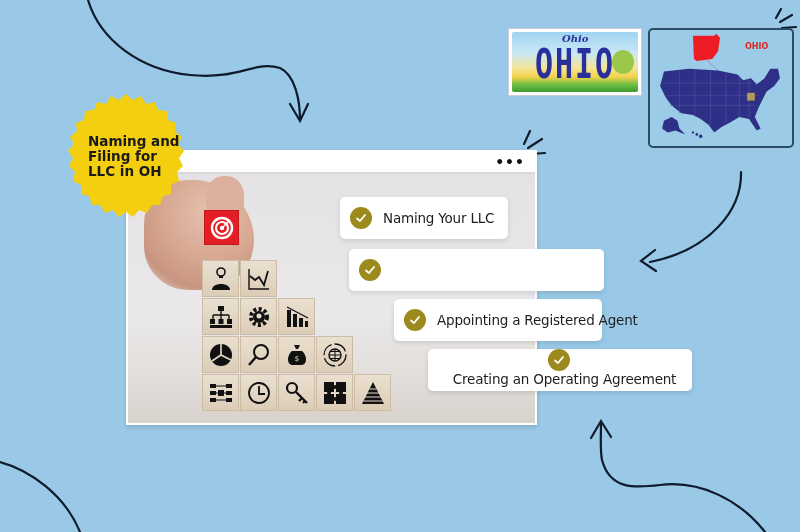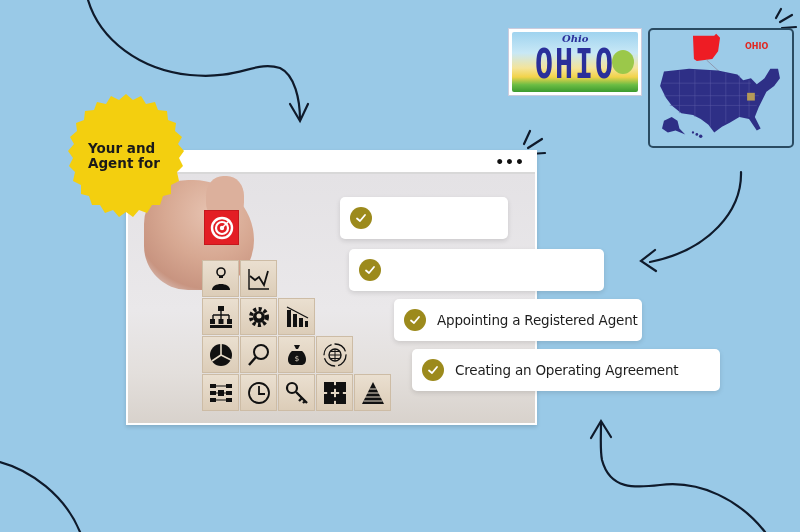--- a/index.html
+++ b/index.html
@@ -208,53 +208,55 @@
     </div>
   </div>
 </div>
 
 <div class="abs card" style="left:324px; top:197px; width:168px;">
   <span class="check">
       <svg viewBox="0 0 12 12">
         <path d="M2 6.5 L5 9 L10 3" fill="none" stroke="#fff" stroke-width="1.8" stroke-linecap="round" stroke-linejoin="round"></path>
       </svg>
     </span>
+  <span class="card-label">Naming Your LLC</span>
 </div>
 <div class="abs card" style="left:333px; top:249px; width:255px;">
   <span class="check">
       <svg viewBox="0 0 12 12">
         <path d="M2 6.5 L5 9 L10 3" fill="none" stroke="#fff" stroke-width="1.8" stroke-linecap="round" stroke-linejoin="round"></path>
       </svg>
     </span>
 </div>
-<div class="abs card" style="left:378px; top:299px; width:248px;">
+<div class="abs card" style="left:378px; top:299px; width:208px;">
   <span class="check">
       <svg viewBox="0 0 12 12">
         <path d="M2 6.5 L5 9 L10 3" fill="none" stroke="#fff" stroke-width="1.8" stroke-linecap="round" stroke-linejoin="round"></path>
       </svg>
     </span>
   <span class="card-label">Appointing a Registered Agent</span>
 </div>
-<div class="abs card" style="left:396px; top:349px; width:308px;">
+<div class="abs card" style="left:412px; top:349px; width:264px;flex-direction:column;">
   <span class="check">
       <svg viewBox="0 0 12 12">
         <path d="M2 6.5 L5 9 L10 3" fill="none" stroke="#fff" stroke-width="1.8" stroke-linecap="round" stroke-linejoin="round"></path>
       </svg>
     </span>
   <span class="card-label">Creating an Operating Agreement</span>
 </div>
 
 <div class="abs badge">
   <svg viewBox="0 0 128 128" width="128" height="128">
     <polygon fill="#f3cf0f" points="
       64,2 71,8 79,4 84,12 93,10 96,18 105,19 106,28 114,31 113,39 120,45 116,52 122,59 117,66 121,74 115,80 117,89 109,93 109,102 101,104 98,113 90,113 85,121 77,118 71,125 64,120 57,125 51,118 43,121 38,113 30,113 27,104 19,102 19,93 11,89 13,80 7,74 11,66 6,59 12,52 8,45 15,39 14,31 22,28 23,19 32,18 35,10 44,12 49,4 57,8"></polygon>
   </svg>
   <div class="badge-text">
-    <span>Your and</span>
-    <span>Agent for</span>
+    <span>Naming and</span>
+    <span>Filing for</span>
+    <span>LLC in OH</span>
   </div>
 </div>
 
 <div class="abs plate">
   <div class="plate-inner">
     <div class="tree"></div>
     <span class="plate-script">Ohio</span>
     <div class="plate-text">OHIO</div>
   </div>
 </div>

